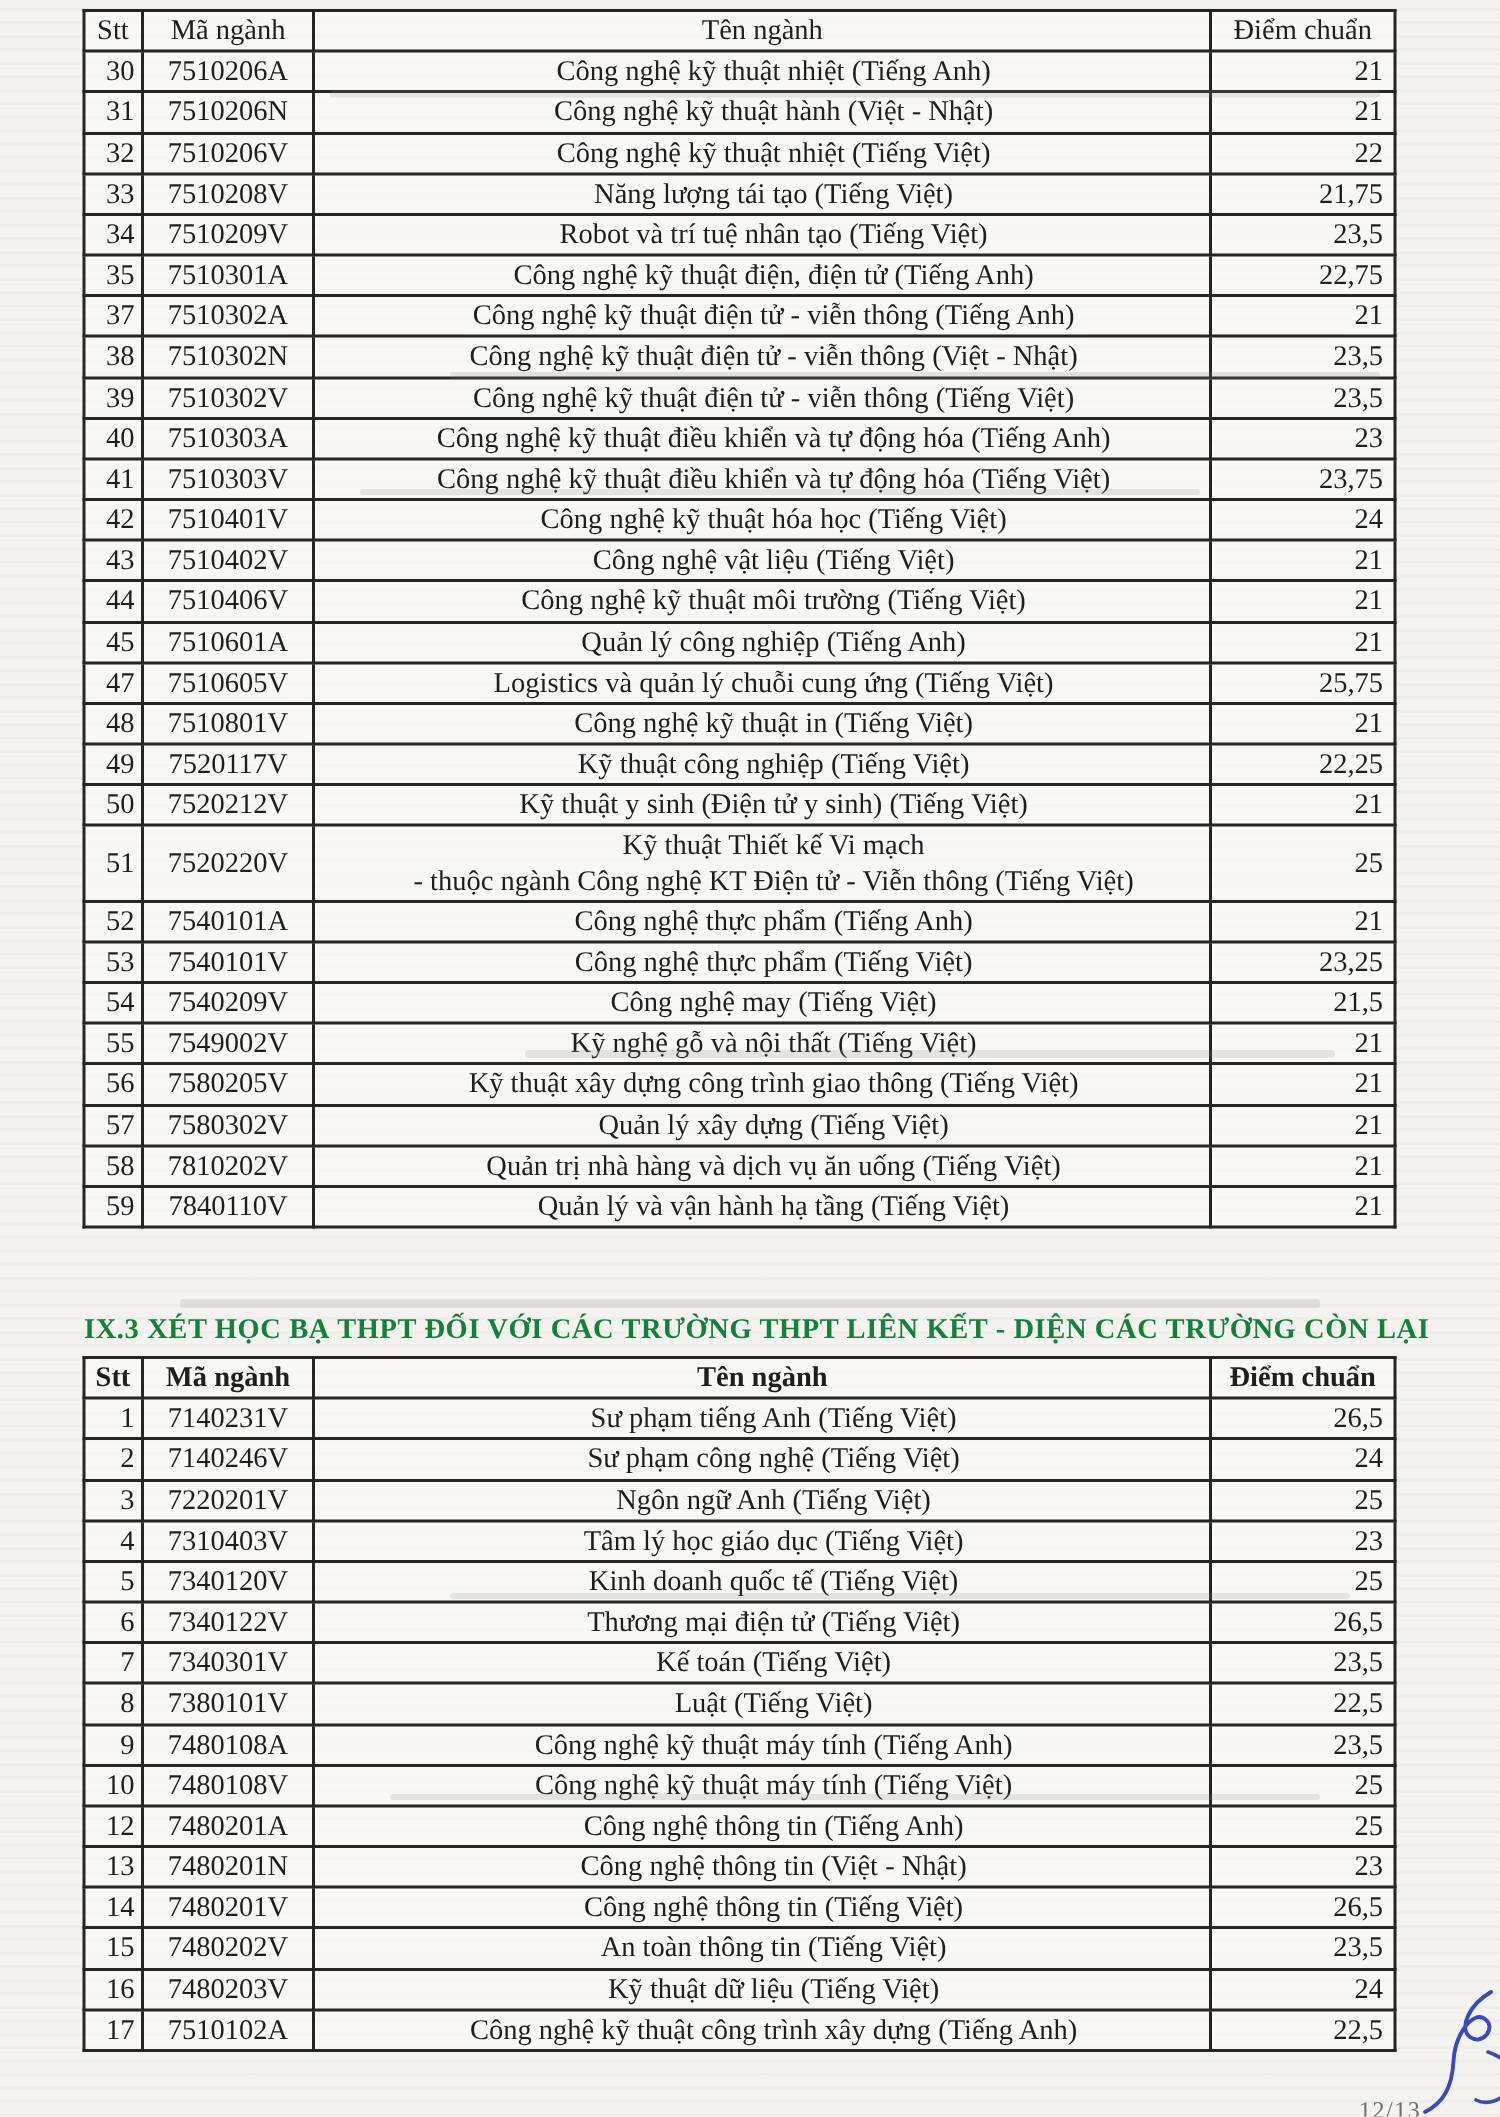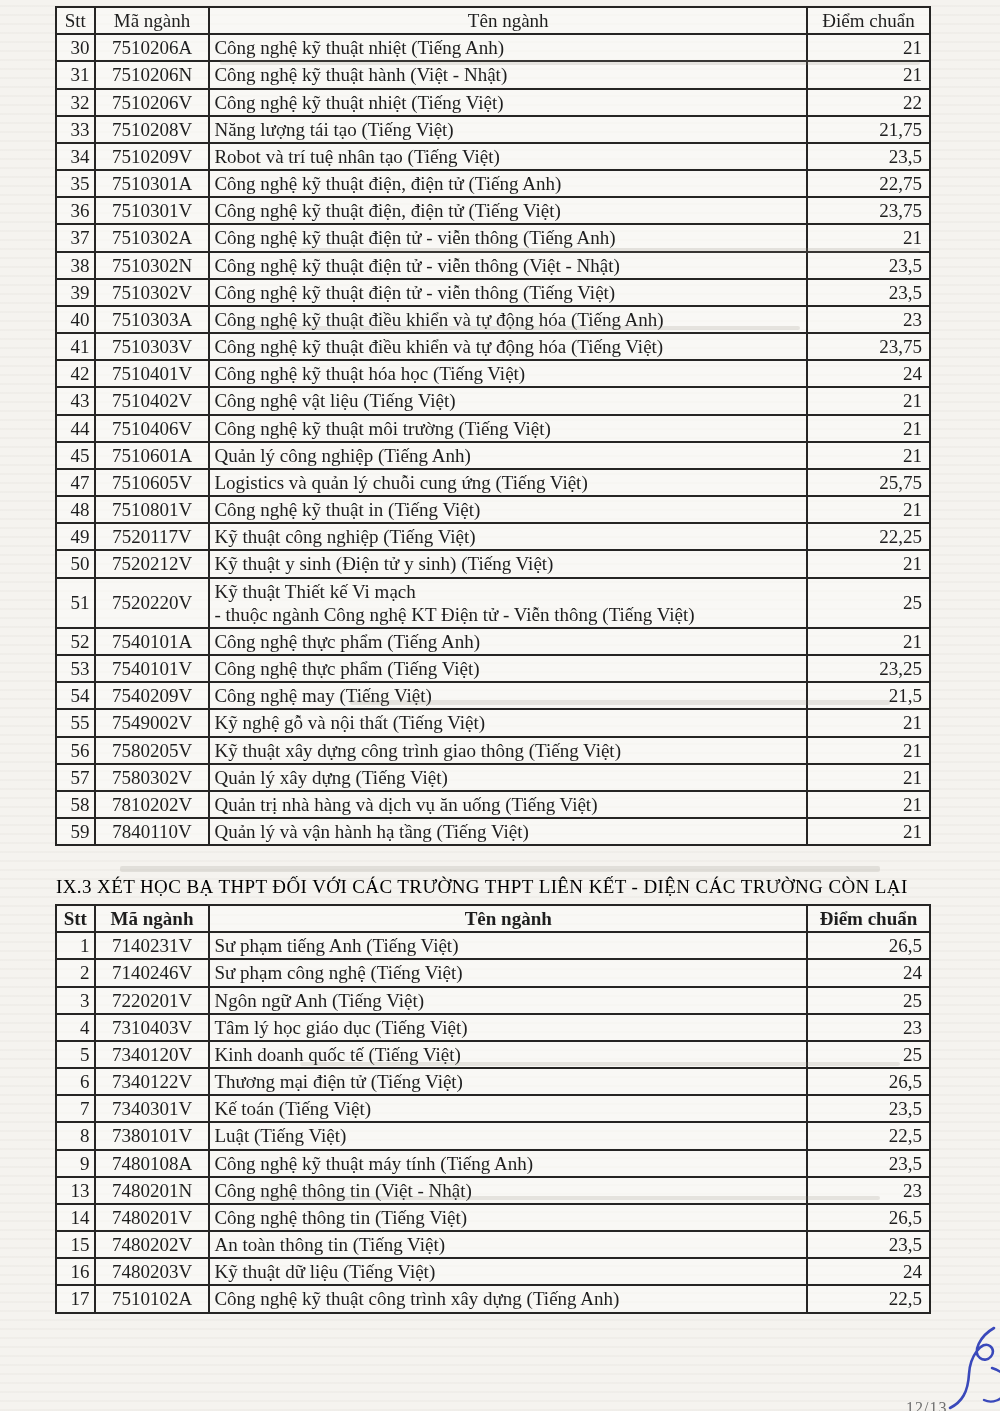--- a/index.html
+++ b/index.html
@@ -36,31 +36,31 @@
   #table1 th { font-weight: normal; }
   #table2 { top: 904px; }
   #table2 th { font-weight: bold; }
   .col-stt   { width: 38px; }
   .col-code  { width: 113px; }
   .col-name  { width: 588px; }
   .col-score { width: 121px; }
   th.cell-h { text-align: center; }
   td.cell-stt  { text-align: right; padding-right: 4px; border-radius: 11px; }
   td.cell-code { text-align: center; }
-  td.cell-name { text-align: left; padding-left: 4px; white-space: pre-line; }
+  td.cell-name { text-align: center; padding-left: 20px; white-space: pre-line; }
   td.cell-score{ text-align: right; padding-right: 7px; }
   .section-heading {
     position: absolute;
     left: 56px; top: 876px;
     width: 884px;
     font-size: 19px;
-    font-weight: normal;
+    font-weight: bold;
     letter-spacing: 0.4px;
     white-space: nowrap;
-    color: #000000;
+    color: #15803d;
   }
   .smudge {
     position: absolute;
     background: rgba(140,132,120,0.18);
     border-radius: 2px;
     pointer-events: none;
   }
   #signature {
     position: absolute;
     left: 942px; top: 1322px;
@@ -123,26 +123,20 @@
         <td class="cell-name">Robot và trí tuệ nhân tạo (Tiếng Việt)</td>
         <td class="cell-score">23,5</td>
       </tr>
       <tr>
         <td class="cell-stt">35</td>
         <td class="cell-code">7510301A</td>
         <td class="cell-name">Công nghệ kỹ thuật điện, điện tử (Tiếng Anh)</td>
         <td class="cell-score">22,75</td>
       </tr>
       <tr>
-        <td class="cell-stt">36</td>
-        <td class="cell-code">7510301V</td>
-        <td class="cell-name">Công nghệ kỹ thuật điện, điện tử (Tiếng Việt)</td>
-        <td class="cell-score">23,75</td>
-      </tr>
-      <tr>
         <td class="cell-stt">37</td>
         <td class="cell-code">7510302A</td>
         <td class="cell-name">Công nghệ kỹ thuật điện tử - viễn thông (Tiếng Anh)</td>
         <td class="cell-score">21</td>
       </tr>
       <tr>
         <td class="cell-stt">38</td>
         <td class="cell-code">7510302N</td>
         <td class="cell-name">Công nghệ kỹ thuật điện tử - viễn thông (Việt - Nhật)</td>
         <td class="cell-score">23,5</td>
@@ -337,20 +331,32 @@
         <td class="cell-name">Luật (Tiếng Việt)</td>
         <td class="cell-score">22,5</td>
       </tr>
       <tr>
         <td class="cell-stt">9</td>
         <td class="cell-code">7480108A</td>
         <td class="cell-name">Công nghệ kỹ thuật máy tính (Tiếng Anh)</td>
         <td class="cell-score">23,5</td>
       </tr>
       <tr>
+        <td class="cell-stt">10</td>
+        <td class="cell-code">7480108V</td>
+        <td class="cell-name">Công nghệ kỹ thuật máy tính (Tiếng Việt)</td>
+        <td class="cell-score">25</td>
+      </tr>
+      <tr>
+        <td class="cell-stt">12</td>
+        <td class="cell-code">7480201A</td>
+        <td class="cell-name">Công nghệ thông tin (Tiếng Anh)</td>
+        <td class="cell-score">25</td>
+      </tr>
+      <tr>
         <td class="cell-stt">13</td>
         <td class="cell-code">7480201N</td>
         <td class="cell-name">Công nghệ thông tin (Việt - Nhật)</td>
         <td class="cell-score">23</td>
       </tr>
       <tr>
         <td class="cell-stt">14</td>
         <td class="cell-code">7480201V</td>
         <td class="cell-name">Công nghệ thông tin (Tiếng Việt)</td>
         <td class="cell-score">26,5</td>

